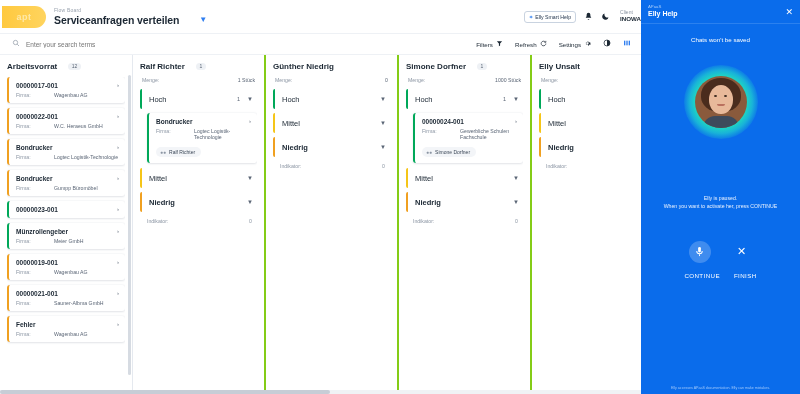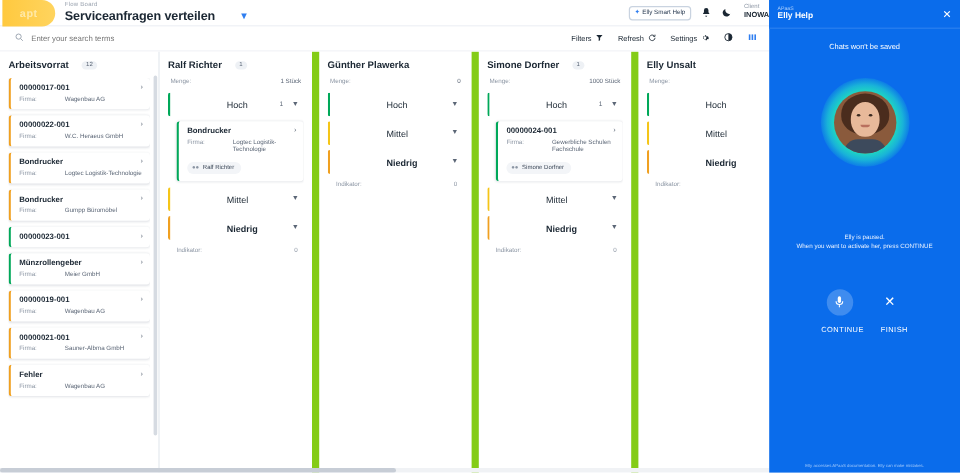--- a/index.html
+++ b/index.html
@@ -9,21 +9,21 @@
     background: #ffffff;
     overflow: hidden;
   }
   .app { position: relative; width: 800px; height: 394px; display: flex; }
 
   
   .main { width: 641px; height: 394px; position: relative; background: #fff; display: flex; flex-direction: column; }
 
   
   .topbar {
-    height: 22px; display: flex; align-items: center;
+    height: 34px; display: flex; align-items: center;
     border-bottom: 1px solid #eef1f5; position: relative; flex: 0 0 auto;
   }
   .logo {
     width: 44px; height: 22px; margin-left: 2px;
     background: #ffc societal;
     background: linear-gradient(90deg,#ffc93f 0%, #ffd45e 100%);
     border-radius: 0 18px 18px 0;
     display: flex; align-items: center; justify-content: center;
     color: #ffe9a8; font-size: 9px; font-weight: 700; letter-spacing: .5px;
   }
@@ -58,21 +58,21 @@
   .toolbar { margin-left: auto; display: flex; align-items: center; gap: 12px; padding-right: 10px; }
   .tool { display: flex; align-items: center; gap: 3px; font-size: 6.2px; color: #1b2733; }
   .tool .gly { font-size: 7px; color: #1b2733; }
   .toggle-ico { font-size: 8px; color: #1b2733; }
   .toggle-ico.active { color: #2f7ef0; }
 
   
   .board { flex: 1 1 auto; display: flex; position: relative; overflow: hidden; background:#fff; }
   .col {
     width: 133px; flex: 0 0 133px; padding: 7px 7px 0 7px;
-    border-right: 6px solid #84cc16; position: relative;
+    border-right: 2px solid #84cc16; position: relative;
     display: flex; flex-direction: column;
   }
   .col:first-child { border-right: 1px solid #e5e9ef; }
   .col-head { display: flex; align-items: center; gap: 11px; margin-bottom: 6px; }
   .col-title { font-size: 8px; font-weight: 700; color: #1b2733; }
   .col-badge {
     font-size: 5px; color: #5b6676; background: #eef1f5;
     border-radius: 6px; padding: 1px 3.5px; line-height: 1;
   }
   .menge-row { display: flex; justify-content: space-between; font-size: 5.2px; color: #8b95a3; margin-bottom: 6px; padding: 0 2px; }
@@ -81,21 +81,21 @@
   .col-body { overflow: hidden; flex: 1 1 auto; }
 
   
   .prio {
     display: flex; align-items: center; height: 20px; margin-bottom: 4px;
     border-left: 2.5px solid #00a859; border-radius: 2px; padding-left: 7px;
     background: #fff;
   }
   .prio.mittel { border-left-color: #f5c518; }
   .prio.niedrig { border-left-color: #f0a020; font-weight: bold; }
-  .prio-label { font-size: 7.5px; color: #1b2733; margin-left: 40px; }
+  .prio-label { font-size: 7.5px; color: #1b2733; }
   .prio-right { margin-left: auto; display: flex; align-items: center; gap: 7px; padding-right: 4px; }
   .prio-count { font-size: 5.5px; color: #5b6676; }
   .prio-chev { font-size: 6px; color: #5b6676; }
   .indik-row { display: flex; justify-content: space-between; font-size: 5.2px; color: #8b95a3; padding: 2px 5px 0 7px; }
 
   
   .card {
     background: #fff; border-radius: 3px; margin-bottom: 5px;
     border-left: 2.5px solid #f0a020; padding: 5px 6px 5px 7px;
     box-shadow: 0 0.5px 2px rgba(20,40,70,.13);
@@ -413,21 +413,21 @@
           </div>
           <div class="indik-row">
             <span>Indikator:</span>
             <span>0</span>
           </div>
         </div>
       </div>
 
       <div class="col">
         <div class="col-head">
-          <span class="col-title">Günther Plawerka</span>
+          <span class="col-title">Günther Niedrig</span>
         </div>
         <div class="menge-row">
           <span>Menge:</span>
           <span class="menge-val">0</span>
         </div>
         <div class="col-body">
           <div class="prio">
             <span class="prio-label">Hoch</span>
             <span class="prio-right">
                 <span class="prio-chev">▼</span>

